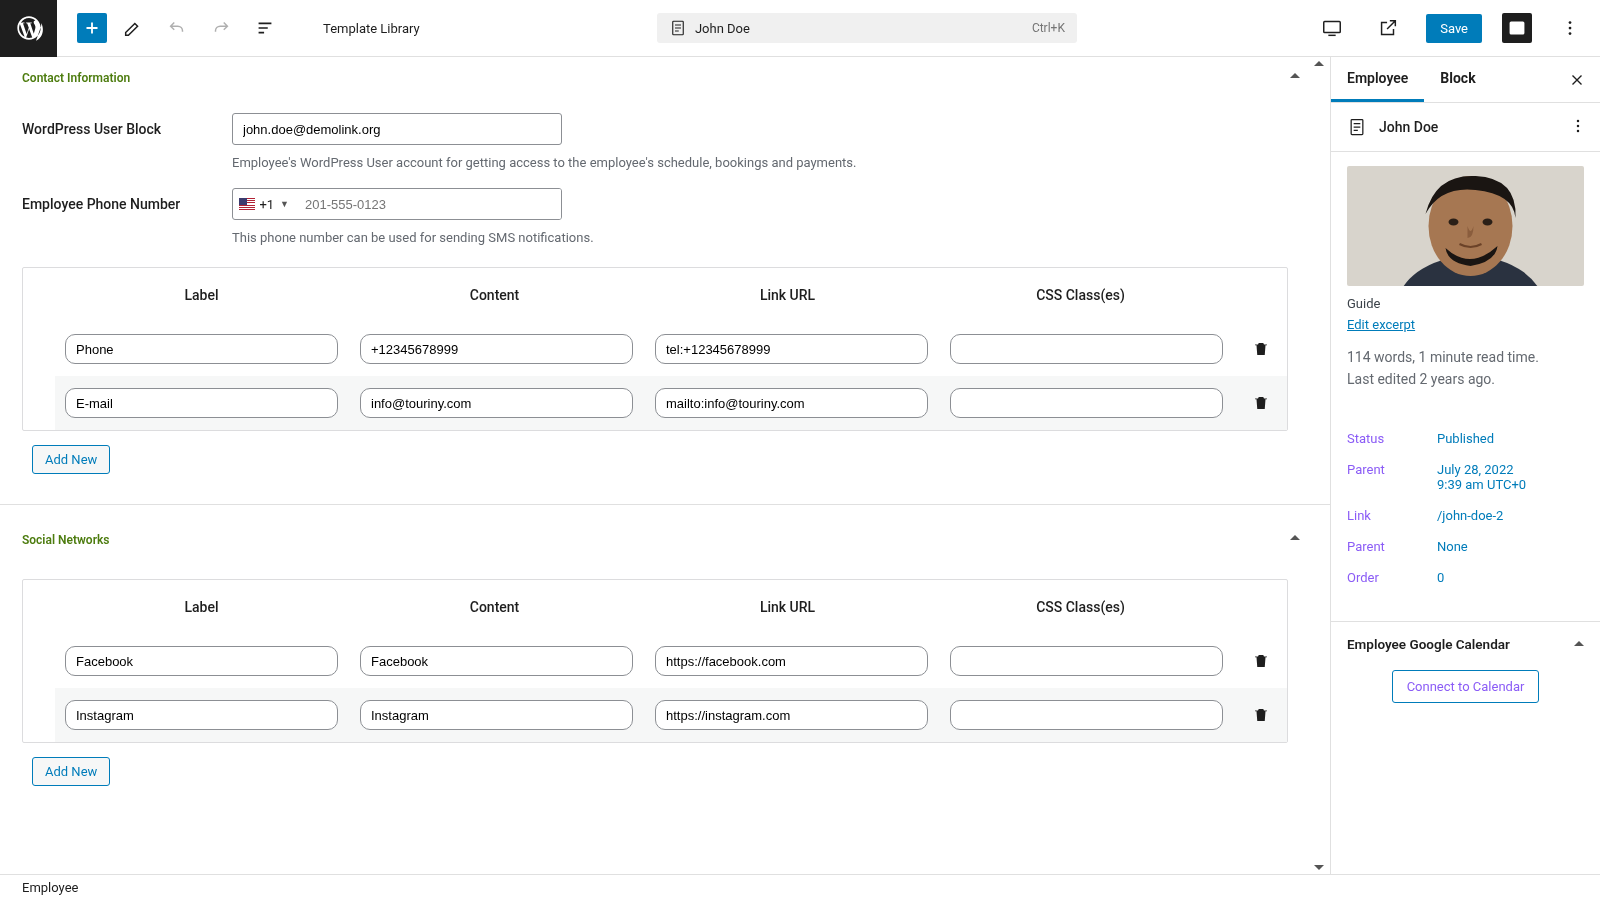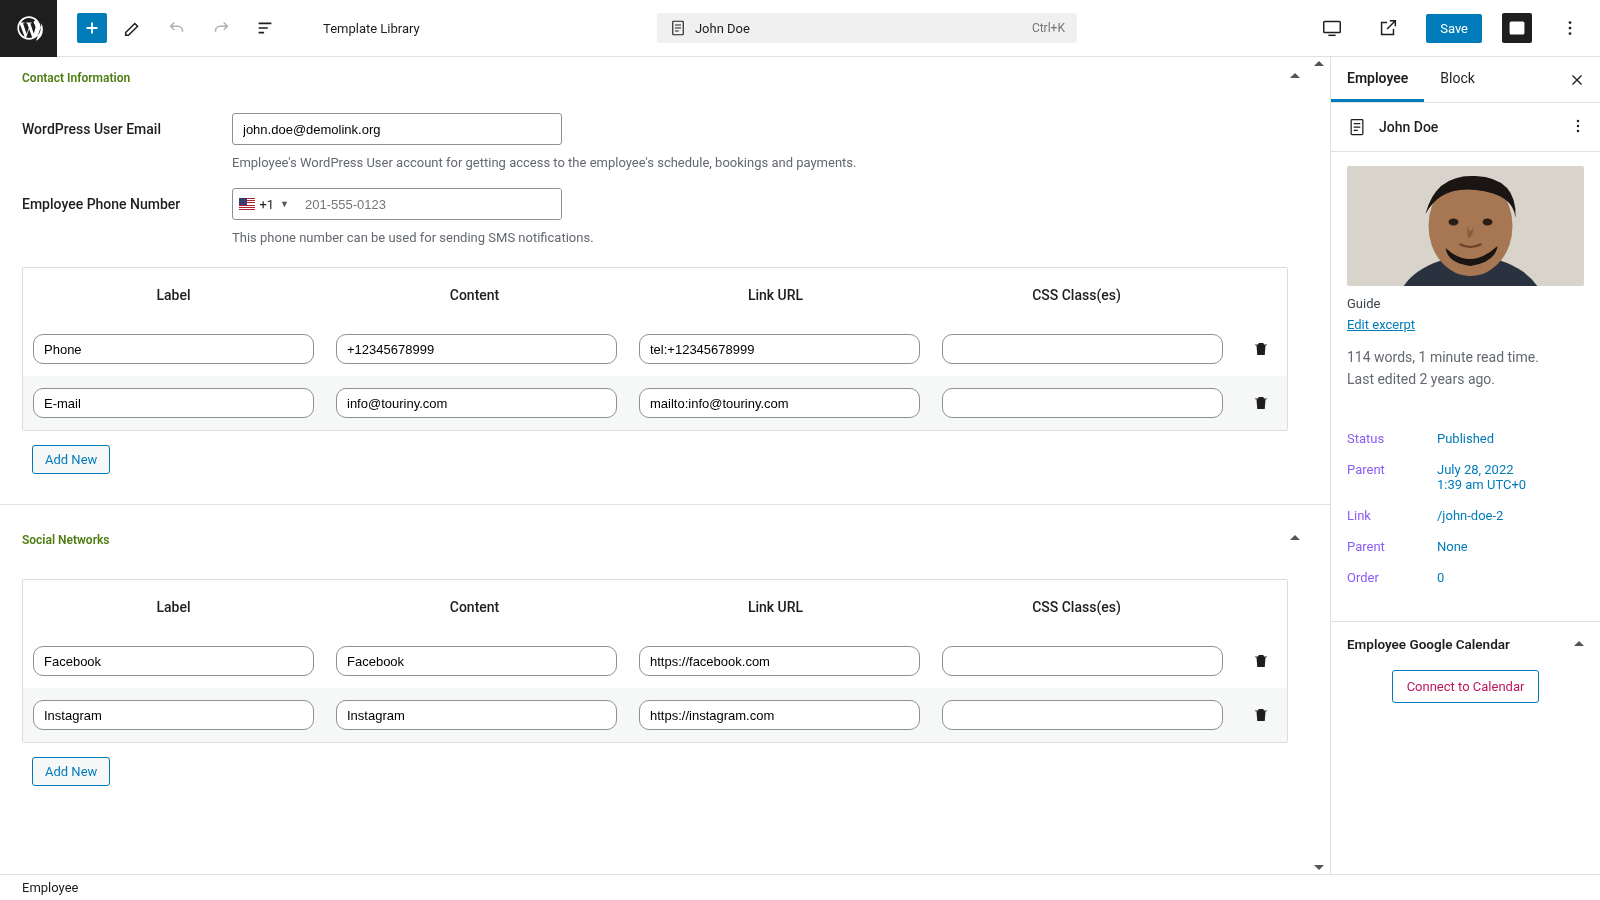--- a/index.html
+++ b/index.html
@@ -39,55 +39,55 @@
     .text-input { width: 330px; height: 32px; border: 1px solid #8c8f94; border-radius: 3px; padding: 0 10px; font-size: 13px; }
     .help-text { color: #646970; font-size: 13px; margin-top: 10px; }
     
     .phone-input { display: flex; width: 330px; height: 32px; border: 1px solid #8c8f94; border-radius: 3px; overflow: hidden; }
     .flag-box { width: 62px; display: flex; align-items: center; justify-content: center; gap: 4px; border-right: none; font-size: 13px; padding: 0 6px;}
     .flag { width: 18px; height: 12px; background: linear-gradient(#b22234 0 7.7%, #fff 7.7% 15.4%, #b22234 15.4% 23%, #fff 23% 30.8%, #b22234 30.8% 38.5%, #fff 38.5% 46%, #b22234 46% 53.8%, #fff 53.8% 61.5%, #b22234 61.5% 69.2%, #fff 69.2% 76.9%, #b22234 76.9% 84.6%, #fff 84.6% 92.3%, #b22234 92.3% 100%); position: relative; }
     .flag::before { content: ''; position: absolute; top:0; left:0; width: 8px; height: 6.5px; background: #3c3b6e; }
     .phone-number { flex: 1; border: none; padding: 0 10px; font-size: 13px; outline: none; color: #757575; }
     .phone-number::placeholder { color: #757575; }
     
-    .data-table { border: 1px solid #dcdcde; border-radius: 2px; margin-top: 22px; margin-right: 42px; }
+    .data-table { border: 1px solid #dcdcde; border-radius: 2px; margin-top: 22px; margin-right: 42px; padding-left: 32px; }
     .data-table-wrapper { margin-bottom: 18px; }
     .table-header { display: flex; height: 54px; align-items: center; }
     .table-header > div { flex: 1; text-align: center; font-weight: 500; font-size: 14px; }
     .table-header > div:last-child { width: 60px; flex: 0 0 60px; }
     .table-row { display: flex; align-items: center; padding: 12px 10px; gap: 22px; background: #f6f7f7; }
     .table-row:nth-child(even) { background: #fff; }
     .table-row input { flex: 1; height: 30px; border: 1px solid #8c8f94; border-radius: 10px; padding: 0 10px; font-size: 13px; min-width: 0; }
     .trash-cell { width: 32px; flex: 0 0 32px; display: flex; justify-content: center; cursor: pointer; }
     .trash-cell svg { width: 18px; height: 18px; fill: #1e1e1e; }
     
     .add-new-btn { border: 1px solid #007cba; color: #007cba; background: #f6f7f7; padding: 6px 12px; border-radius: 3px; font-size: 13px; cursor: pointer; margin-top: 14px; display: inline-block; margin-left: 10px; }
     
     .divider { border-top: 1px solid #e0e0e0; margin: 30px 0 14px -22px; }
     
     
     .sb-tabs { display: flex; border-bottom: 1px solid #e0e0e0; position: relative; }
-    .sb-tab { padding: 13px 16px; font-size: 14px; font-weight: 400; cursor: pointer; }
+    .sb-tab { padding: 13px 16px; font-size: 14px; font-weight: 700; cursor: pointer; }
     .sb-tab.active { border-bottom: 3px solid #007cba; font-weight: 600; }
     .sb-close { position: absolute; right: 10px; top: 10px; cursor: pointer; padding: 4px; }
     .sb-header { display: flex; align-items: center; padding: 14px 16px; gap: 12px; border-bottom: 1px solid #e0e0e0; position: relative;}
     .sb-header svg { width: 20px; height: 20px; }
     .sb-header .more { position: absolute; right: 12px; cursor:pointer;}
     .sb-image { margin: 14px 16px 10px; height: 120px; border-radius: 2px; overflow:hidden; }
     .sb-image svg { width: 100%; height: 100%; display:block; }
     .sb-body { padding: 0 16px 14px; }
     .sb-role { font-size: 13px; color: #3c434a; margin-bottom: 6px; }
     .sb-excerpt { color: #007cba; text-decoration: underline; font-size: 13px; cursor: pointer; display: inline-block; margin-bottom: 14px; }
     .sb-meta { color: #646970; font-size: 14px; line-height: 1.6; margin-bottom: 32px;}
     .sb-prop { display: flex; padding: 8px 0; font-size: 13px; }
     .sb-prop .k { width: 90px; color: #8b5cf6; }
     .sb-prop .v { color: #007cba; cursor: pointer; }
     .sb-panel { border-top: 1px solid #e0e0e0; margin-top: 14px; padding: 14px 16px; }
     .sb-panel-title { font-weight: 600; font-size: 13.5px; display: flex; justify-content: space-between; align-items:center;}
-    .connect-btn { border: 1px solid #007cba; color: #be185d; padding: 8px 14px; border-radius: 3px; font-size: 13px; cursor: pointer; display: block; margin: 18px auto 8px; text-align:center; width: fit-content;}
+    .connect-btn { border: 1px solid #007cba; color: #8b5cf6; padding: 8px 14px; border-radius: 3px; font-size: 13px; cursor: pointer; display: block; margin: 18px auto 8px; text-align:center; width: fit-content;}
     
     .footer { height: 26px; border-top: 1px solid #e0e0e0; display: flex; align-items: center; padding: 0 22px; font-size: 13px; color: #1e1e1e; }
     
     .scroll-arrows { position: absolute; right: 6px; }
     .scroll-arrows.top { top: 4px; }
     .scroll-arrows.bot { bottom: 4px; }
     
     .caret-up { width: 0; height: 0; border-left: 5px solid transparent; border-right: 5px solid transparent; border-bottom: 5px solid #555; }
     .caret-down-sm { font-size: 9px; color: #555; margin-left: 2px; }
   </style>
@@ -174,21 +174,21 @@
       </div>
 
     <div class="section-title">
       <span>Contact Information</span>
       <span class="caret">
           <div class="caret-up"></div>
         </span>
     </div>
 
     <div class="field-row">
-      <div class="field-label">WordPress User Email</div>
+      <div class="field-label">WordPress User Block</div>
       <div class="field-body">
         <input class="text-input" value="john.doe@demolink.org" style="">
         <div class="help-text">Employee's WordPress User account for getting access to the employee's schedule, bookings and payments.</div>
       </div>
     </div>
 
     <div class="field-row">
       <div class="field-label">Employee Phone Number</div>
       <div class="field-body">
         <div class="phone-input">
@@ -332,21 +332,21 @@
         <div>Last edited 2 years ago.</div>
       </div>
       <div class="sb-prop">
           <div class="k">Status</div>
           <div class="v">Published</div>
         </div>
       <div class="sb-prop">
           <div class="k">Parent</div>
           <div class="v">
             <div>July 28, 2022</div>
-            <div>1:39 am UTC+0</div>
+            <div>9:39 am UTC+0</div>
           </div>
         </div>
       <div class="sb-prop">
           <div class="k">Link</div>
           <div class="v">/john-doe-2</div>
         </div>
       <div class="sb-prop">
           <div class="k">Parent</div>
           <div class="v">None</div>
         </div>

